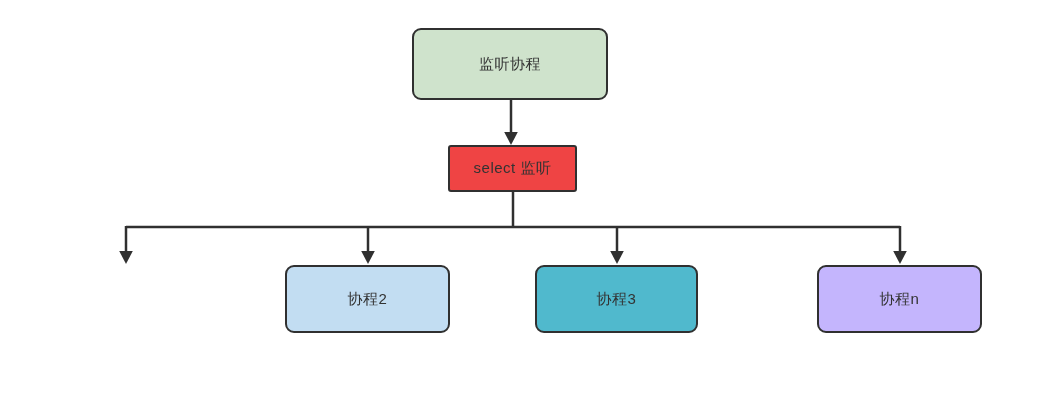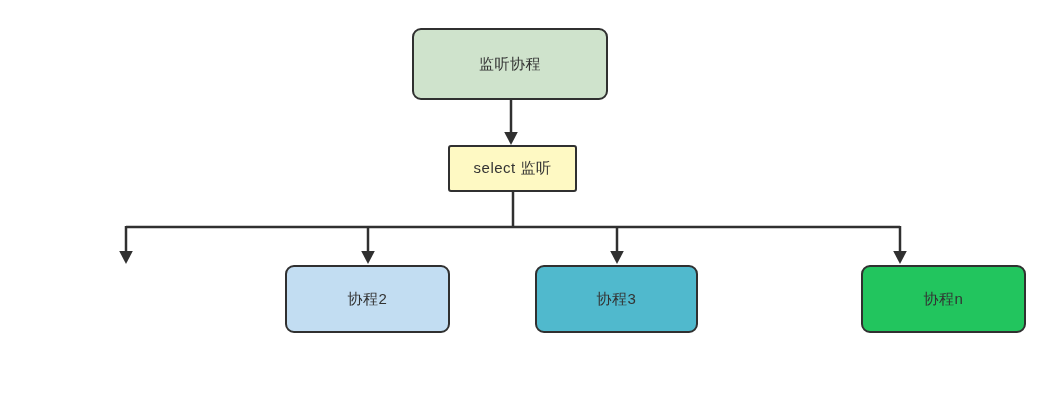--- a/index.html
+++ b/index.html
@@ -61,30 +61,30 @@
     <g>
       <path d="M900 226 L900 251" stroke="#303030" stroke-width="2.5" fill="none"></path>
       <polygon points="900,264 893.2,251 906.8,251" fill="#303030"></polygon>
     </g>
   </svg>
 
   <div class="node rounded node-listener" style="background-color: rgb(207, 227, 204);">
     <span>监听协程</span>
   </div>
 
-  <div class="node node-select" style="background-color: #fef9c3;">
+  <div class="node node-select" style="background-color: #ef4444;">
     <span>select 监听</span>
   </div>
 
 
   <div class="node rounded worker node-worker-2" style="background-color: rgb(194, 221, 242);">
     <span>协程2</span>
   </div>
 
   <div class="node rounded worker node-worker-3" style="background-color: rgb(80, 185, 205);">
     <span>协程3</span>
   </div>
 
-  <div class="node rounded worker node-worker-n" style="background-color: #22c55e; margin-left: 44px;">
+  <div class="node rounded worker node-worker-n" style="background-color: #c4b5fd;">
     <span>协程n</span>
   </div>
 
 </div>
 
 </body></html>

